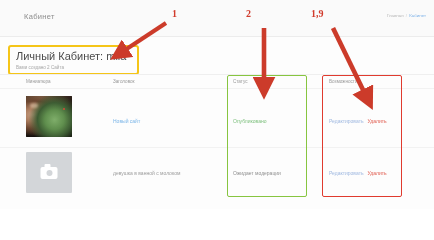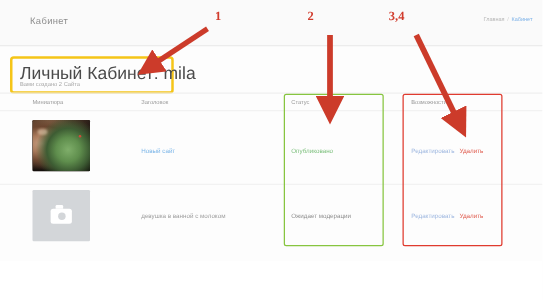--- a/index.html
+++ b/index.html
@@ -32,21 +32,21 @@
   
   .heading-wrap{
     position:absolute;left:8px;top:45px;width:131px;height:30px;
     box-sizing:border-box;
     border:2px solid #f5c518;
     border-radius:3px;
     background:transparent;
   }
   .heading-title{
     position:absolute;left:6px;top:3px;
-    font-size:14px;color:#4b4b4b;font-weight:400;white-space:nowrap;
+    font-size:11px;color:#4b4b4b;font-weight:400;white-space:nowrap;
   }
   .heading-sub{
     position:absolute;left:6px;top:18px;
     font-size:4.6px;color:#a8a8a8;white-space:nowrap;
   }
 
   .hdr-rule{
     position:absolute;left:0;top:74px;width:434px;height:1px;
     background:#efefef;
   }
@@ -200,15 +200,15 @@
 
     <line x1="166" y1="23" x2="122" y2="52" stroke="#cc3b2a" stroke-width="4.2" marker-end="url(#ah)"></line>
 
     <line x1="264" y1="28" x2="264" y2="84" stroke="#cc3b2a" stroke-width="4.6" marker-end="url(#ah)"></line>
 
     <line x1="333" y1="28" x2="366" y2="96" stroke="#cc3b2a" stroke-width="4.6" marker-end="url(#ah)"></line>
   </svg>
 
   <div class="anno-num anno-1">1</div>
   <div class="anno-num anno-2">2</div>
-  <div class="anno-num anno-34">3,4</div>
+  <div class="anno-num anno-34">1,9</div>
 
 </div>
 
 </body></html>

